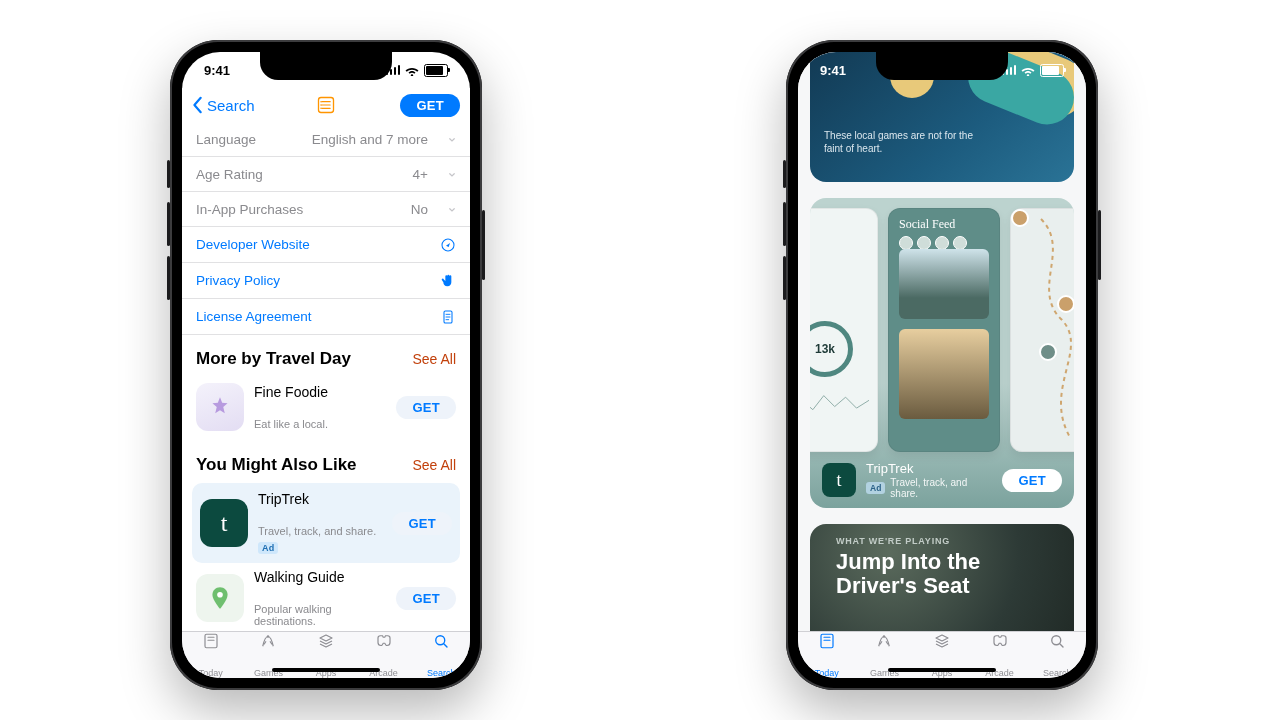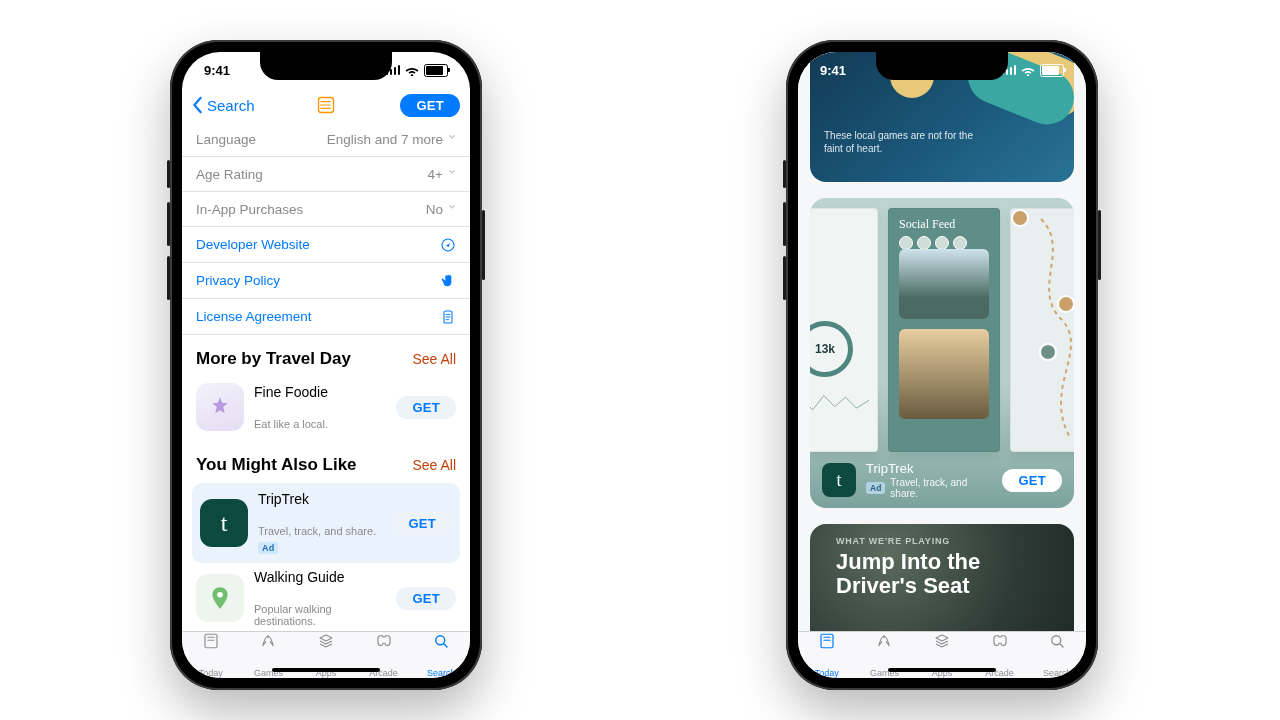--- a/index.html
+++ b/index.html
@@ -33,21 +33,21 @@
   .back{display:flex;align-items:center;color:#007aff;font-size:15px}
   .back svg{width:12px;height:18px;margin-right:3px}
   .nav-center{position:absolute;left:50%;transform:translateX(-50%);width:22px;height:22px;display:flex;align-items:center;justify-content:center;color:#ff9500}
   .pill{background:#007aff;color:#fff;font-weight:700;font-size:13px;padding:4px 16px;border-radius:14px;letter-spacing:.3px}
   .pill.light{background:#eef3fa;color:#007aff}
   .pill.white{background:#fff;color:#007aff}
   
   .content{position:absolute;top:70px;left:0;right:0;bottom:46px;overflow:hidden}
   .row{display:flex;align-items:center;justify-content:space-between;padding:9.5px 14px;border-bottom:.5px solid #e1e1e3;font-size:13.5px}
   .row .lab{color:#8a8a8e}
-  .row .val{color:#8a8a8e;display:flex;align-items:flex-start;gap:5px}
+  .row .val{color:#8a8a8e;display:flex;align-items:flex-end;gap:20px}
   .row.link .lab{color:#007aff}
   .row svg.chev{width:8px;height:12px;color:#c5c5c9}
   .row .endicon{width:16px;height:16px;color:#007aff}
   .sect-head{display:flex;align-items:center;justify-content:space-between;padding:14px 14px 8px 14px}
   .sect-head h3{margin:0;font-size:17px;font-weight:700;color:#000}
   .sect-head a{color:#c2410c;font-size:14px}
   .app-card{display:flex;align-items:center;padding:6px 14px 10px 14px;gap:10px}
   .app-card.hl{background:#eaf3fb;border-radius:10px;margin:0 10px;padding:8px 8px}
   .app-icon{width:48px;height:48px;border-radius:12px;flex-shrink:0;display:flex;align-items:center;justify-content:center}
   .app-meta{flex:1;min-width:0}
@@ -62,21 +62,21 @@
   
   .r-content{position:absolute;top:0;left:0;right:0;bottom:46px;overflow:hidden;background:#f6f7f8}
   .hero{position:absolute;top:0;left:12px;right:12px;height:130px;background:linear-gradient(140deg,#123a54 0%,#1c5b7e 60%,#2a7396 100%);border-bottom-left-radius:16px;border-bottom-right-radius:16px;overflow:hidden}
   .hero .blob{position:absolute}
   .hero .b1{width:120px;height:60px;right:-14px;top:-6px;border-radius:40px;transform:rotate(22deg);background:#e8c97a}
   .hero .b2{width:110px;height:54px;right:-2px;top:8px;border-radius:40px;transform:rotate(22deg);background:#3aa7a3}
   .hero .b3{width:44px;height:44px;right:140px;top:2px;border-radius:50%;background:#e8c97a}
   .hero p{position:absolute;left:14px;top:78px;margin:0;color:#dbe7ee;font-size:10px;line-height:1.25;max-width:150px}
   .ad-card{position:absolute;top:146px;left:12px;right:12px;height:310px;background:linear-gradient(180deg,#bcd3cf 0%,#bcd3cf 60%,#7ba29d 100%);border-radius:16px;overflow:hidden}
   .shots{position:absolute;top:10px;left:0;right:0;height:244px}
-  .shot{position:absolute;top:0;bottom:0;background:#f0f5f4;border-radius:4px;border:1px solid rgba(0,0,0,.06);box-shadow:0 4px 10px rgba(0,0,0,.08)}
+  .shot{position:absolute;top:0;bottom:0;background:#f0f5f4;border-radius:12px;border:1px solid rgba(0,0,0,.06);box-shadow:0 4px 10px rgba(0,0,0,.08)}
   .shot.s1{left:-28px;width:94px}
   .shot.s2{left:78px;width:110px;background:#5f8d88}
   .shot.s3{left:200px;width:86px;background:#e9efee}
   .feed-title{color:#fff;font-family:Georgia,serif;font-size:12px;padding:8px 8px 4px 10px}
   .avs{display:flex;gap:4px;padding:0 10px}
   .avs span{width:12px;height:12px;border-radius:50%;background:#cfddd9;border:1px solid #fff}
   .ph{position:absolute;left:10px;right:10px;border-radius:6px;overflow:hidden}
   .ph.p1{top:40px;height:70px;background:linear-gradient(180deg,#cfe3ea 0%,#4b6a63 70%)}
   .ph.p2{top:120px;height:90px;background:linear-gradient(180deg,#e7ce9f 0%,#6a5b3f 100%)}
   .ring{position:absolute;width:46px;height:46px;border-radius:50%;border:5px solid #4f8780;left:14px;top:112px;color:#1e3a37;font-weight:700;font-size:12px;display:flex;align-items:center;justify-content:center;background:#f0f5f4}

